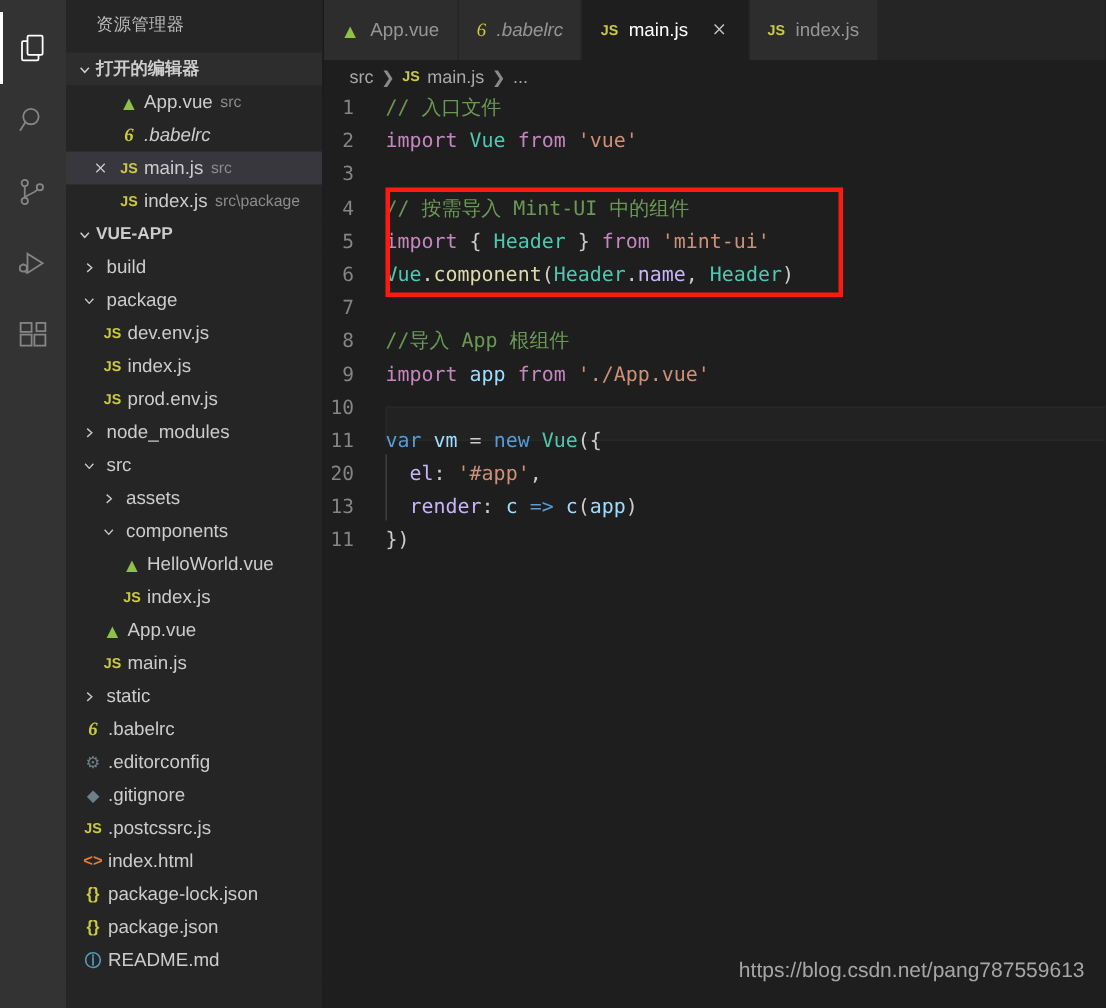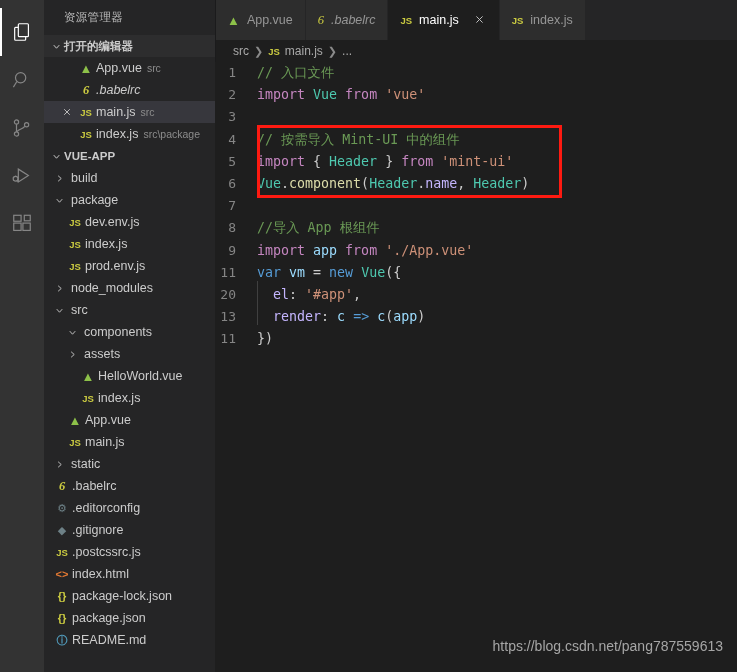--- a/index.html
+++ b/index.html
@@ -364,35 +364,35 @@
               <path d="M4 6 L8 10.5 L12 6"></path>
             </svg>
           </span>
           <span style="flex:0 0 4px"></span>
           <span class="fname">src</span>
         </div>
         <div class="row">
           <span style="flex:0 0 21px"></span>
           <span class="arrow">
             <svg width="11" height="11" viewBox="0 0 16 16" fill="none" stroke="#cccccc" stroke-width="1.3">
+              <path d="M6 4 L10.5 8 L6 12"></path>
+            </svg>
+          </span>
+          <span style="flex:0 0 4px"></span>
+          <span class="fname">assets</span>
+        </div>
+        <div class="row">
+          <span style="flex:0 0 21px"></span>
+          <span class="arrow">
+            <svg width="11" height="11" viewBox="0 0 16 16" fill="none" stroke="#cccccc" stroke-width="1.3">
               <path d="M4 6 L8 10.5 L12 6"></path>
             </svg>
           </span>
           <span style="flex:0 0 4px"></span>
           <span class="fname">components</span>
-        </div>
-        <div class="row">
-          <span style="flex:0 0 21px"></span>
-          <span class="arrow">
-            <svg width="11" height="11" viewBox="0 0 16 16" fill="none" stroke="#cccccc" stroke-width="1.3">
-              <path d="M6 4 L10.5 8 L6 12"></path>
-            </svg>
-          </span>
-          <span style="flex:0 0 4px"></span>
-          <span class="fname">assets</span>
         </div>
         <div class="row">
           <span style="flex:0 0 34px"></span>
           <span class="ficon">
             <span class="i-vue">▲</span>
           </span>
           <span class="fname">HelloWorld.vue</span>
         </div>
         <div class="row">
           <span style="flex:0 0 34px"></span>
@@ -530,20 +530,21 @@
     <div class="codearea" id="codearea">
         <div class="codeline"><span class="lnum">1</span><span class="lcode"><span class="c-cmt">// 入口文件</span></span></div>
         <div class="codeline"><span class="lnum">2</span><span class="lcode"><span class="c-key">import</span> <span class="c-cls">Vue</span> <span class="c-key">from</span> <span class="c-str">'vue'</span></span></div>
         <div class="codeline"><span class="lnum">3</span><span class="lcode"></span></div>
         <div class="codeline"><span class="lnum">4</span><span class="lcode"><span class="c-cmt">// 按需导入 Mint-UI 中的组件</span></span></div>
         <div class="codeline"><span class="lnum">5</span><span class="lcode"><span class="c-key">import</span> { <span class="c-cls">Header</span> } <span class="c-key">from</span> <span class="c-str">'mint-ui'</span></span></div>
         <div class="codeline"><span class="lnum">6</span><span class="lcode"><span class="c-cls">Vue</span>.<span class="c-fn">component</span>(<span class="c-cls">Header</span>.<span class="c-prop">name</span>, <span class="c-cls">Header</span>)</span></div>
         <div class="codeline"><span class="lnum">7</span><span class="lcode"></span></div>
         <div class="codeline"><span class="lnum">8</span><span class="lcode"><span class="c-cmt">//导入 App 根组件</span></span></div>
         <div class="codeline"><span class="lnum">9</span><span class="lcode"><span class="c-key">import</span> <span class="c-var">app</span> <span class="c-key">from</span> <span class="c-str">'./App.vue'</span></span></div>
+        <div class="codeline current"><span class="lnum">10</span><span class="lcode"></span></div>
         <div class="codeline"><span class="lnum">11</span><span class="lcode"><span class="c-kw2">var</span> <span class="c-var">vm</span> = <span class="c-kw2">new</span> <span class="c-cls">Vue</span>({</span></div>
         <div class="codeline"><span class="lnum">20</span><span class="lcode"><span class="indent">&nbsp;</span><span>&nbsp;</span><span class="c-prop">el</span>: <span class="c-str">'#app'</span>,</span></div>
         <div class="codeline"><span class="lnum">13</span><span class="lcode"><span class="indent">&nbsp;</span><span>&nbsp;</span><span class="c-prop">render</span>: <span class="c-var">c</span> <span class="c-kw2">=&gt;</span> <span class="c-var">c</span>(<span class="c-var">app</span>)</span></div>
         <div class="codeline"><span class="lnum">11</span><span class="lcode">})</span></div>
       </div>
 
     <div class="redbox" id="redbox" style="left: 42px; top: 124.562px; width: 305px; height: 73.5625px; border-color: rgb(254, 26, 17);"></div>
     <div class="watermark">https://blog.csdn.net/pang787559613</div>
   </div>
 </div>

